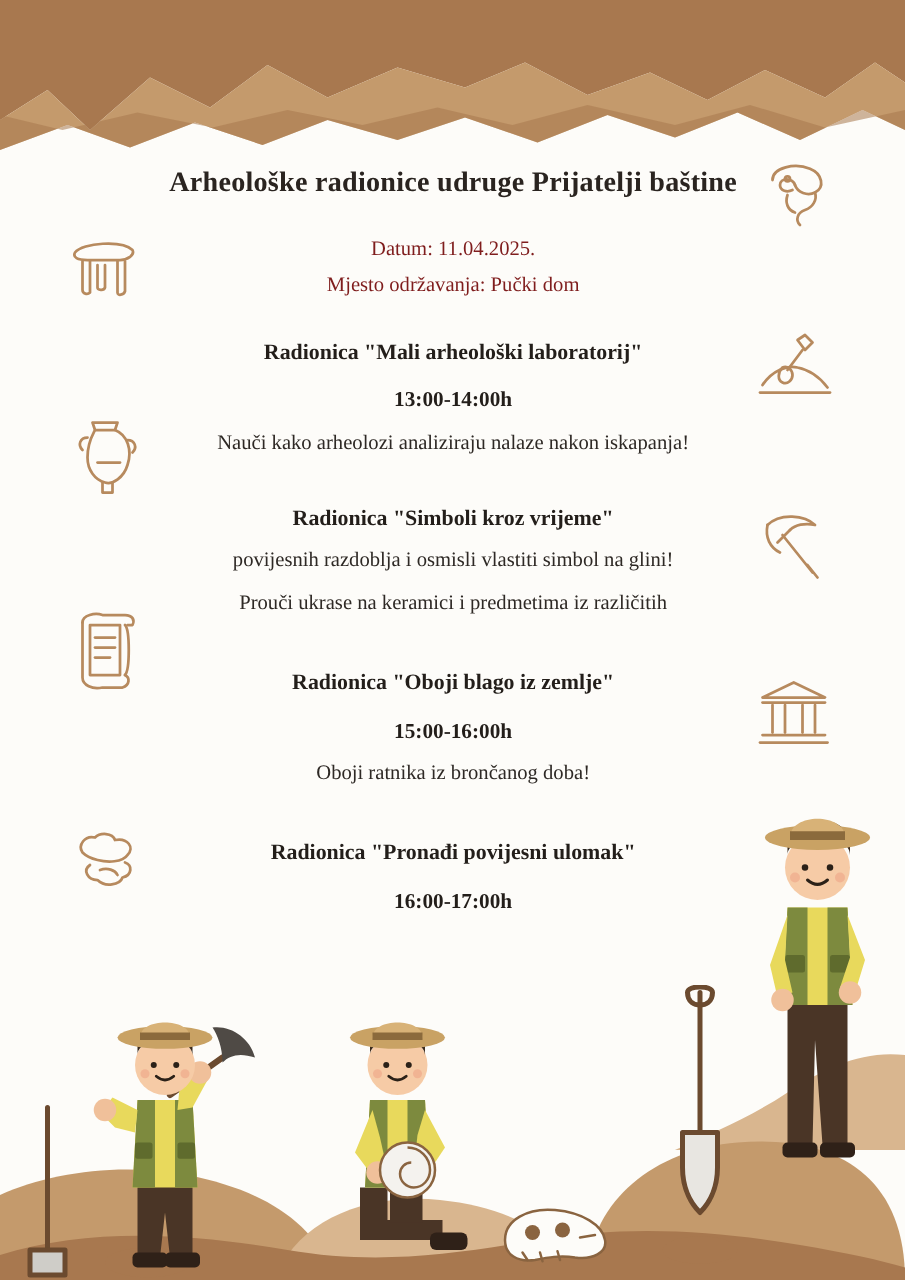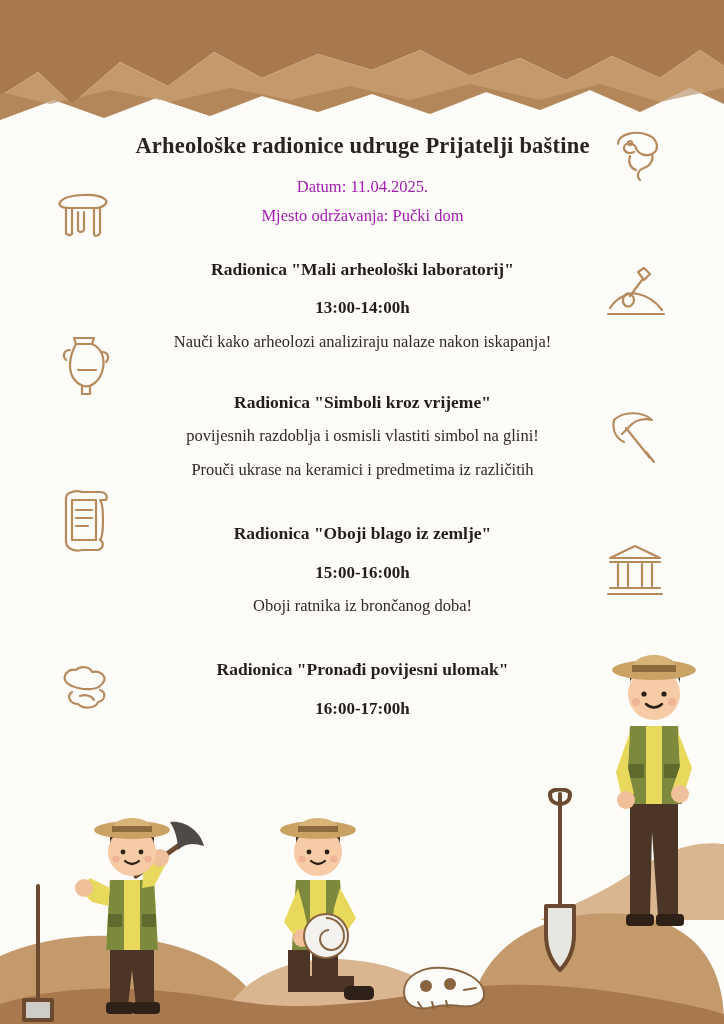--- a/index.html
+++ b/index.html
@@ -38,26 +38,26 @@
     left: 110px;
     width: 505px;
     text-align: center;
     z-index: 6;
   }
   .title {
     font-size: 22.5px;
     font-weight: bold;
     color: #2a2420;
     letter-spacing: .2px;
-    margin: 0 0 16px 0;
+    margin: 0 0 28px 0;
     line-height: 1.25;
   }
   .meta {
     font-size: 16.5px;
-    color: #a21caf;
+    color: #7f1d1d;
     margin: 0 0 7px 0;
     line-height: 1.35;
   }
   .meta.last { margin-bottom: 30px; }
 
   .block { margin-bottom: 28px; }
   .block-title {
     font-size: 17.5px;
     font-weight: bold;
     color: #231e1a;

